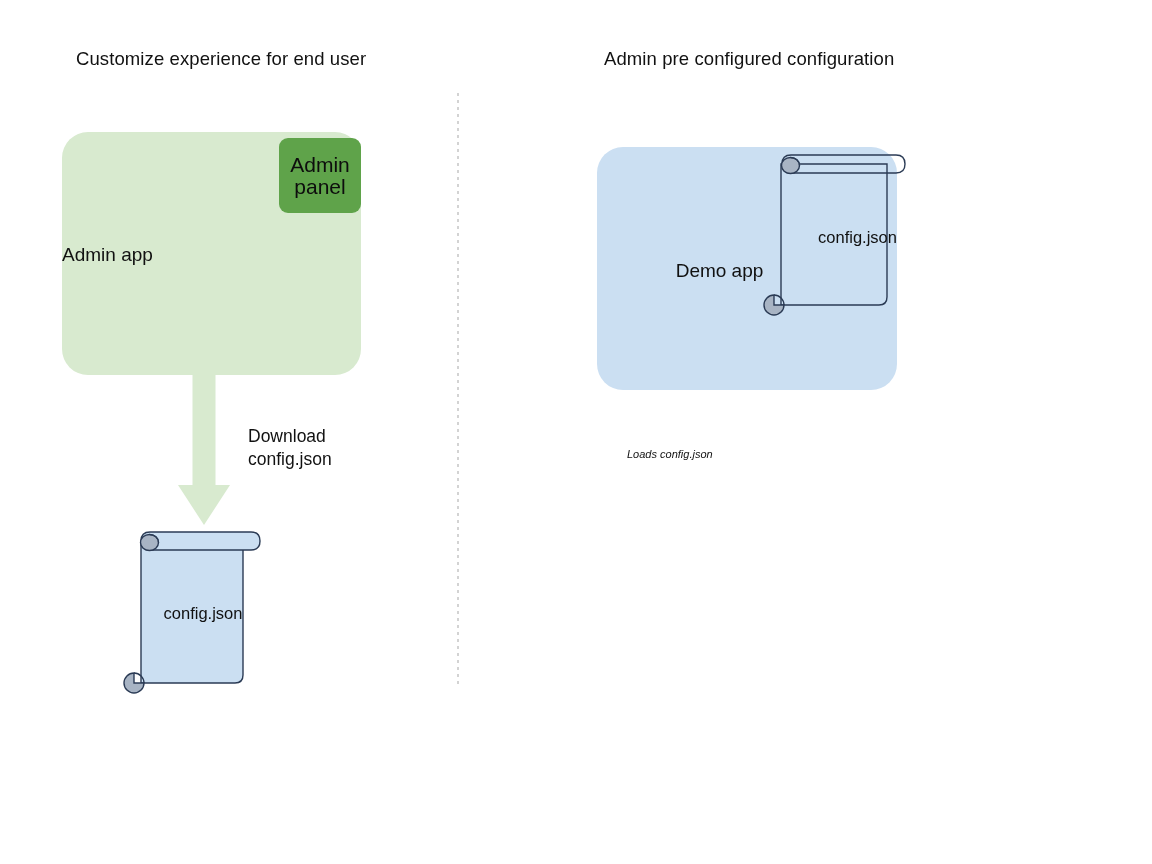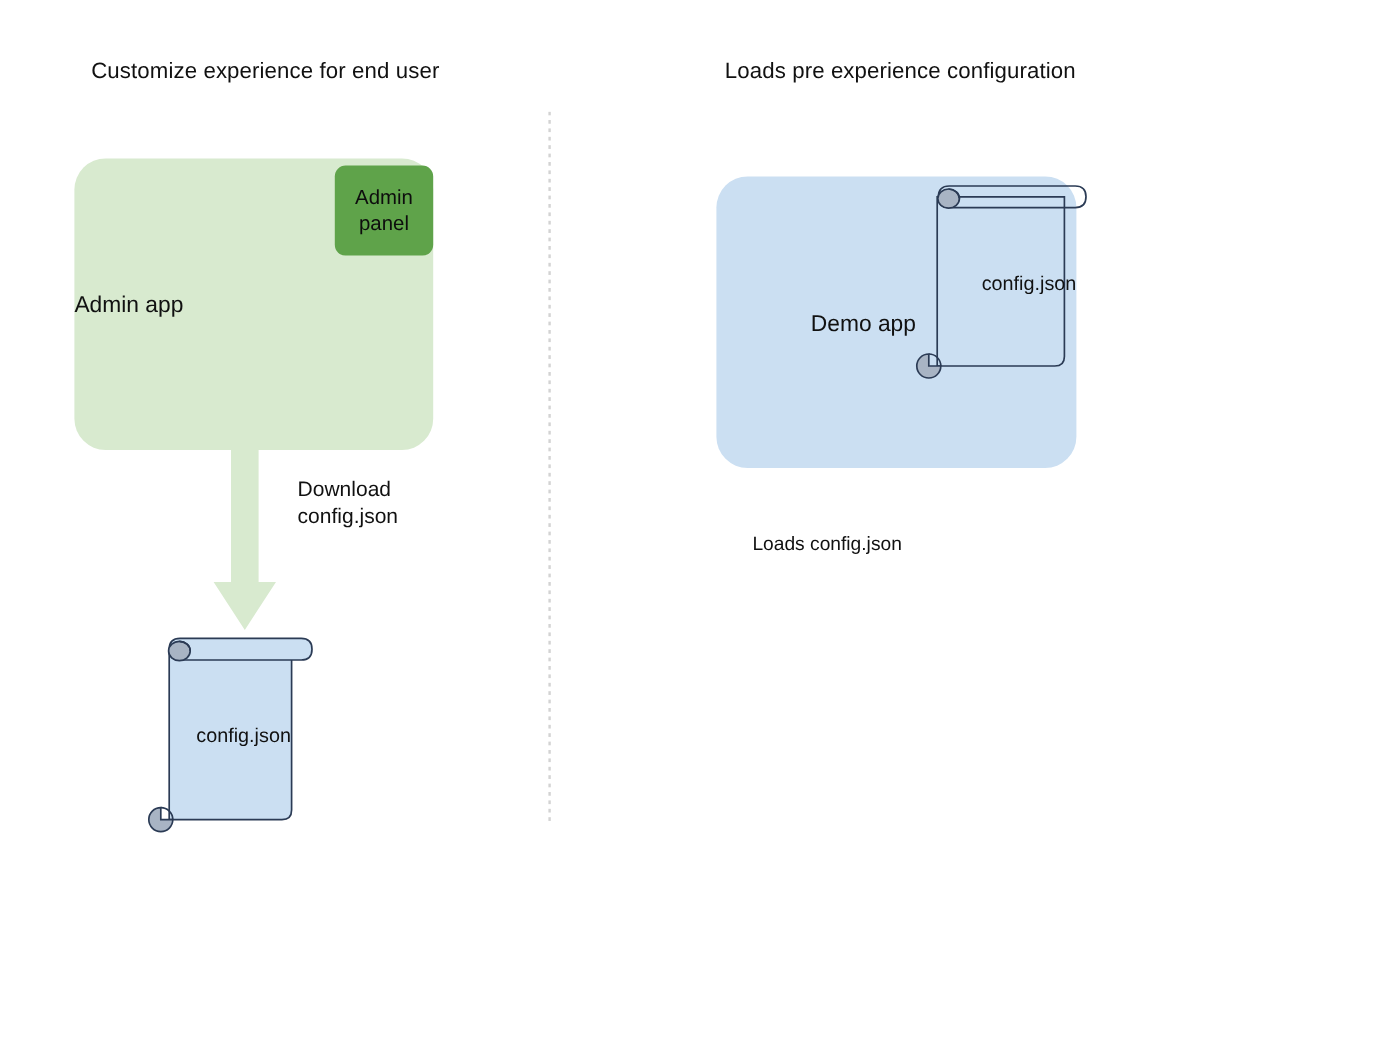--- a/index.html
+++ b/index.html
@@ -72,35 +72,35 @@
   #admin-panel {
     left: 279px; top: 138px;
     width: 82px; height: 75px;
     background: #5fa34a;
     border-radius: 9px;
     display: flex;
     align-items: center;
     justify-content: center;
   }
   #admin-panel .panel-text {
-    font-size: 17px;
+    font-size: 21px;
     line-height: 22px;
     color: #0d0d0d;
     text-align: center;
     white-space: pre-line;
   }
 
   
   #download-arrow {
     left: 170px; top: 372px;
     width: 68px; height: 156px;
   }
 
   .arrow-caption {
-    left: 248px; top: 396px;
+    left: 248px; top: 425px;
     font-size: 17.5px;
     line-height: 22.5px;
     color: #111111;
     white-space: pre-line;
   }
 
   
   .scroll { position: absolute; }
   .scroll svg { display: block; overflow: visible; }
   .scroll-label {
@@ -113,24 +113,25 @@
 
   #scroll-left  { left: 118px; top: 528px; }
   #scroll-left .scroll-label  { left: 33px; top: 75px; width: 104px; text-align: center; }
 
   #scroll-right { left: 765px; top: 151px; }
   #scroll-right .scroll-label { left: 30px; top: 76px; width: 125px; text-align: center; }
 
   
   #loads-caption {
     left: 627px; top: 443px;
-    font-size: 16px;
+    font-size: 11px;
     line-height: 22px;
     color: #111111;
     white-space: nowrap;
+    font-style: italic;
   }
 </style>
 </head>
 <body>
 
 <div id="canvas">
 
   <div class="abs col-title" id="title-left">Customize experience for end user</div>
 
   <div class="abs app-box" id="admin-app-box"></div>
@@ -163,21 +164,21 @@
 
       <path d="M23 13 a9 9 0 0 1 9 -9 a9 9 0 0 0 -9 9 a9 9 0 0 0 9 9 a9 9 0 0 1 -9 -9 Z" fill="none" stroke="none"></path>
       <ellipse cx="31.5" cy="14.5" rx="9" ry="8" fill="#a8b4c4" stroke="#2b3b55" stroke-width="1.4"></ellipse>
       <path d="M40.5 14.5 a9 8 0 0 0 -9 -8" fill="none" stroke="#2b3b55" stroke-width="1.4"></path>
     </svg>
     <span class="scroll-label">config.json</span>
   </div>
 
   <div class="abs" id="divider"></div>
 
-  <div class="abs col-title" id="title-right">Loads pre experience configuration</div>
+  <div class="abs col-title" id="title-right">Admin pre configured configuration</div>
 
   <div class="abs app-box" id="demo-app-box"></div>
 
   <div class="abs app-label" id="demo-app-label">Demo app</div>
 
   <div class="scroll" id="scroll-right">
     <svg width="160" height="170" viewBox="0 0 160 170" xmlns="http://www.w3.org/2000/svg">
 
       <path d="M16 13 L122 13 L122 146 Q122 154 114 154 L16 154 Z" fill="none" stroke="#2b3b55" stroke-width="1.4"></path>
 

